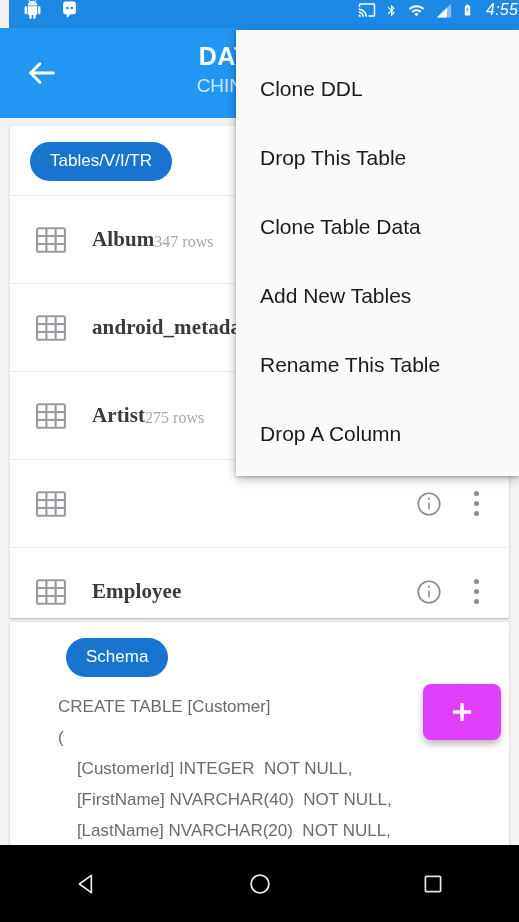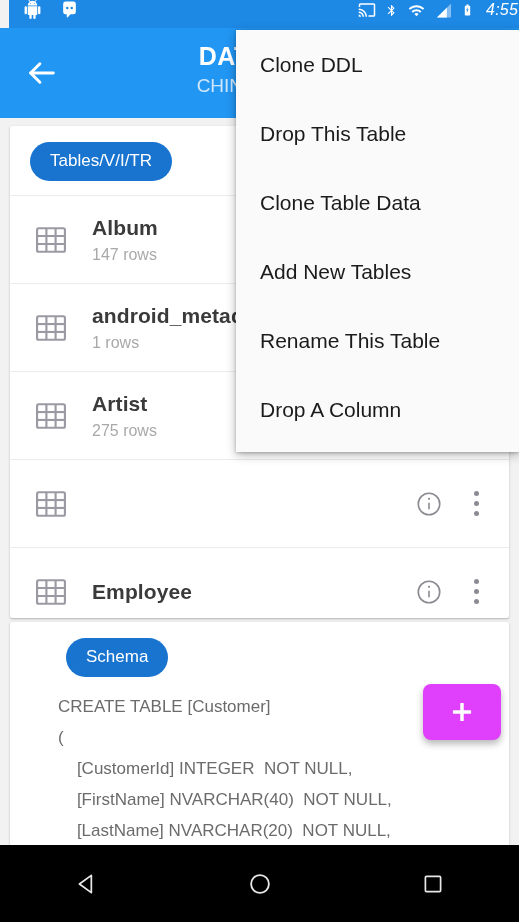--- a/index.html
+++ b/index.html
@@ -70,21 +70,21 @@
 
   .tlist { margin-top: 14px; }
   .trow {
     position: relative; height: 88px;
     border-top: 1px solid #ececec;
     display: flex; align-items: center;
     padding: 0 12px 0 22px;
   }
   .trow:first-child { border-top: 1px solid #ececec; }
   .grid-icon { width: 38px; height: 38px; flex: 0 0 38px; margin-right: 22px; }
-  .tmeta { display: flex; flex-direction: column; min-width: 0; }
+  .tmeta { display: flex; flex-direction: row; min-width: 0; font-family: Liberation Serif, serif; }
   .tname {
     font-size: 21px; font-weight: bold; color: #3a3a3a; white-space: nowrap;
     letter-spacing: .1px;
   }
   .trows { font-size: 16px; color: #a8a8a8; margin-top: 6px; white-space: nowrap; }
   .trow-actions { margin-left: auto; display: flex; align-items: center; gap: 30px; padding-right: 18px; }
   .info-ic { width: 28px; height: 28px; }
   .dots { width: 6px; display: flex; flex-direction: column; gap: 5px; align-items: center; }
   .dots i { display: block; width: 5px; height: 5px; border-radius: 50%; background: #8b8b93; }
 
@@ -103,21 +103,21 @@
     display: flex; align-items: center; justify-content: center;
     z-index: 25;
   }
   .fab svg { display: block; }
 
   
   .popup {
     position: absolute; left: 236px; top: 30px; width: 283px;
     background: #fafafa;
     box-shadow: 0 3px 10px rgba(0,0,0,.28), 0 1px 3px rgba(0,0,0,.22);
-    z-index: 60; padding: 0 0 8px 0;
+    z-index: 60; padding: 24px 0 8px 0;
   }
   .popup-item {
     height: 69px; display: flex; align-items: center;
     padding-left: 24px; font-size: 21px; color: #1b1b1b;
     white-space: nowrap;
   }
 
   
   .navbar {
     position: absolute; left: 0; bottom: 0; width: 519px; height: 77px;
@@ -182,21 +182,21 @@
           <div class="trow">
             <span class="grid-icon"><svg width="38" height="38" viewBox="0 0 24 24" fill="none" stroke="#9a9aa3" stroke-width="1.35">
                 <rect x="3.2" y="4.6" width="17.6" height="14.8" rx="1"></rect>
                 <line x1="3.2" y1="9.5" x2="20.8" y2="9.5"></line>
                 <line x1="3.2" y1="14.5" x2="20.8" y2="14.5"></line>
                 <line x1="9.1" y1="4.6" x2="9.1" y2="19.4"></line>
                 <line x1="14.9" y1="4.6" x2="14.9" y2="19.4"></line>
               </svg></span>
             <div class="tmeta">
               <div class="tname">Album</div>
-              <div class="trows">147 rows</div>
+              <div class="trows">347 rows</div>
             </div>
           </div>
           <div class="trow">
             <span class="grid-icon"><svg width="38" height="38" viewBox="0 0 24 24" fill="none" stroke="#9a9aa3" stroke-width="1.35">
                 <rect x="3.2" y="4.6" width="17.6" height="14.8" rx="1"></rect>
                 <line x1="3.2" y1="9.5" x2="20.8" y2="9.5"></line>
                 <line x1="3.2" y1="14.5" x2="20.8" y2="14.5"></line>
                 <line x1="9.1" y1="4.6" x2="9.1" y2="19.4"></line>
                 <line x1="14.9" y1="4.6" x2="14.9" y2="19.4"></line>
               </svg></span>

